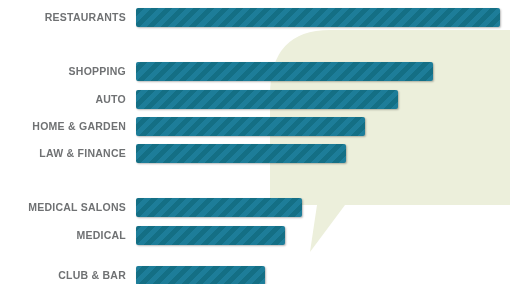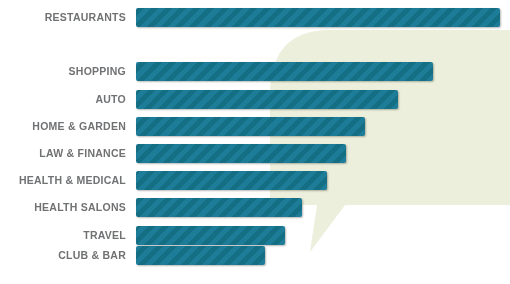--- a/index.html
+++ b/index.html
@@ -117,39 +117,33 @@
         <div class="bar-track">
           <div class="bar-fill" style="width: 210px;"></div>
         </div>
       </div>
       <div class="bar-row" style="top: 116.8px;">
         <div class="bar-label">HOME &amp; GARDEN</div>
         <div class="bar-track">
           <div class="bar-fill" style="width: 229px;"></div>
         </div>
       </div>
-      <div class="bar-row" style="top: 171.2px;">
-        <div class="bar-label">HEALTH &amp; MEDICAL</div>
-        <div class="bar-track">
-          <div class="bar-fill" style="width: 191px;"></div>
-        </div>
-      </div>
       <div class="bar-row" style="top: 198.4px;">
-        <div class="bar-label">HEALTH SALONS</div>
+        <div class="bar-label">MEDICAL SALONS</div>
         <div class="bar-track">
           <div class="bar-fill" style="width: 166px;"></div>
         </div>
       </div>
       <div class="bar-row" style="top: 225.6px;">
-        <div class="bar-label">TRAVEL</div>
+        <div class="bar-label">MEDICAL</div>
         <div class="bar-track">
           <div class="bar-fill" style="width: 149px;"></div>
         </div>
       </div>
-      <div class="bar-row" style="top: 246px; padding-left: 37px;">
+      <div class="bar-row" style="top: 266px; padding-left: 37px;">
         <div class="bar-label">CLUB &amp; BAR</div>
         <div class="bar-track">
           <div class="bar-fill" style="width: 129px;"></div>
         </div>
       </div>
     </div>
 
 </div>
 
 </body></html>

